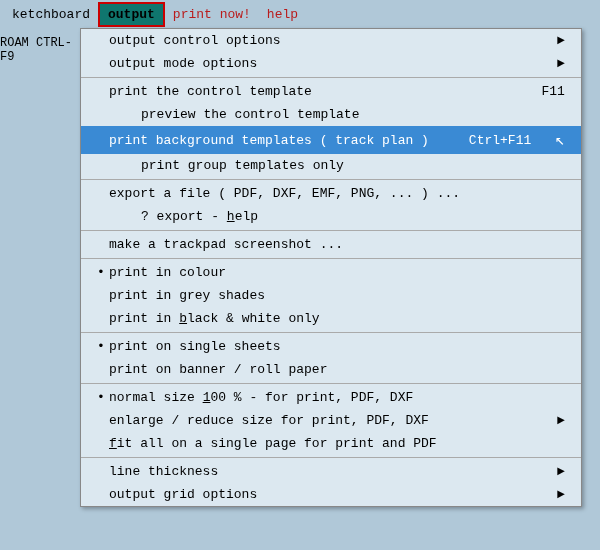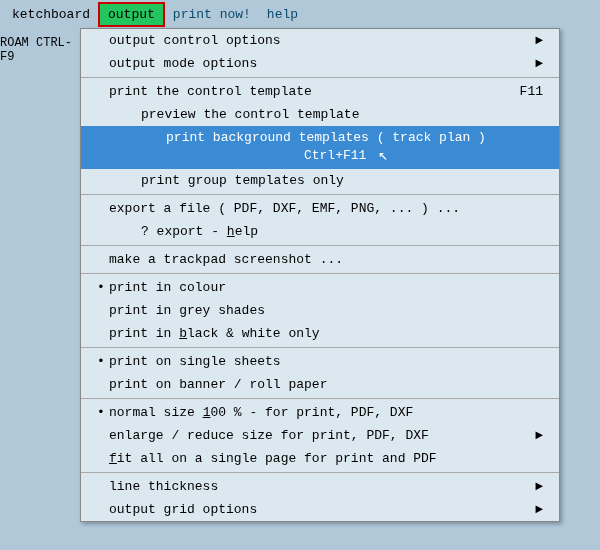--- a/index.html
+++ b/index.html
@@ -19,28 +19,29 @@
       background: #b0c8d8;
       height: 28px;
       padding: 10px 4px;
       gap: 0;
     }
 
     .menubar-item {
       padding: 3px 8px;
       cursor: pointer;
       font-size: 13px;
-      color: #0c4a6e;
+      color: #b91c1c;
       white-space: nowrap;
     }
 
     .menubar-item.active {
-      background: #22c55e;
+      background: #0f766e;
       border: 2px solid #cc0000;
       color: #000;
+      font-weight: bold;
     }
 
     .menubar-item-left {
       background: #b0c8d8;
       padding: 3px 8px;
       font-size: 13px;
       color: #000;
     }
 
     
@@ -62,21 +63,20 @@
       padding: 4px 16px 4px 28px;
       cursor: pointer;
       color: #000;
       white-space: nowrap;
       min-height: 22px;
     }
 
     .menu-item.highlighted {
       background: #3a8ad4;
       color: white;
-      flex-direction: column;
     }
 
     .menu-item .shortcut {
       margin-left: 40px;
       color: inherit;
       font-family: Liberation Mono, monospace;
     }
 
     .menu-item .arrow {
       margin-left: auto;
@@ -140,21 +140,21 @@
     <span>print  the  control  template</span>
     <span class="shortcut">F11</span>
   </div>
 
   <div class="menu-item indented">
     <span>preview  the  control  template</span>
   </div>
 
   <div class="menu-item highlighted" style="background:#3a8ad4; color:white;">
     <span>print  background  templates  ( track  plan )</span>
-    <span style="display:flex;align-items:center;gap:12px;">
+    <span style="display:flex;align-items:center;gap:24px;">
       <span class="shortcut">Ctrl+F11</span>
       <span style="font-size:16px;">↖</span>
     </span>
   </div>
 
   <div class="menu-item indented">
     <span>print  group  templates  only</span>
   </div>
 
   <div class="menu-separator"></div>

